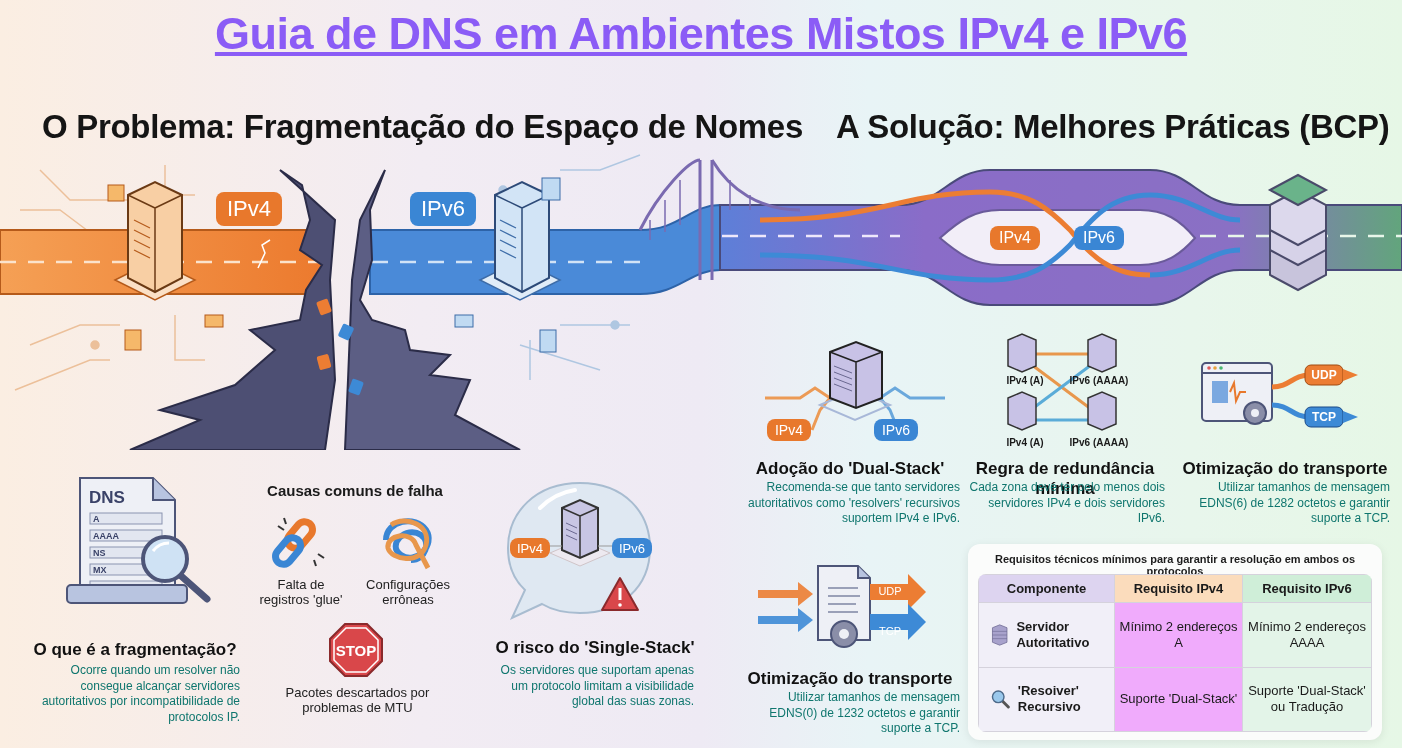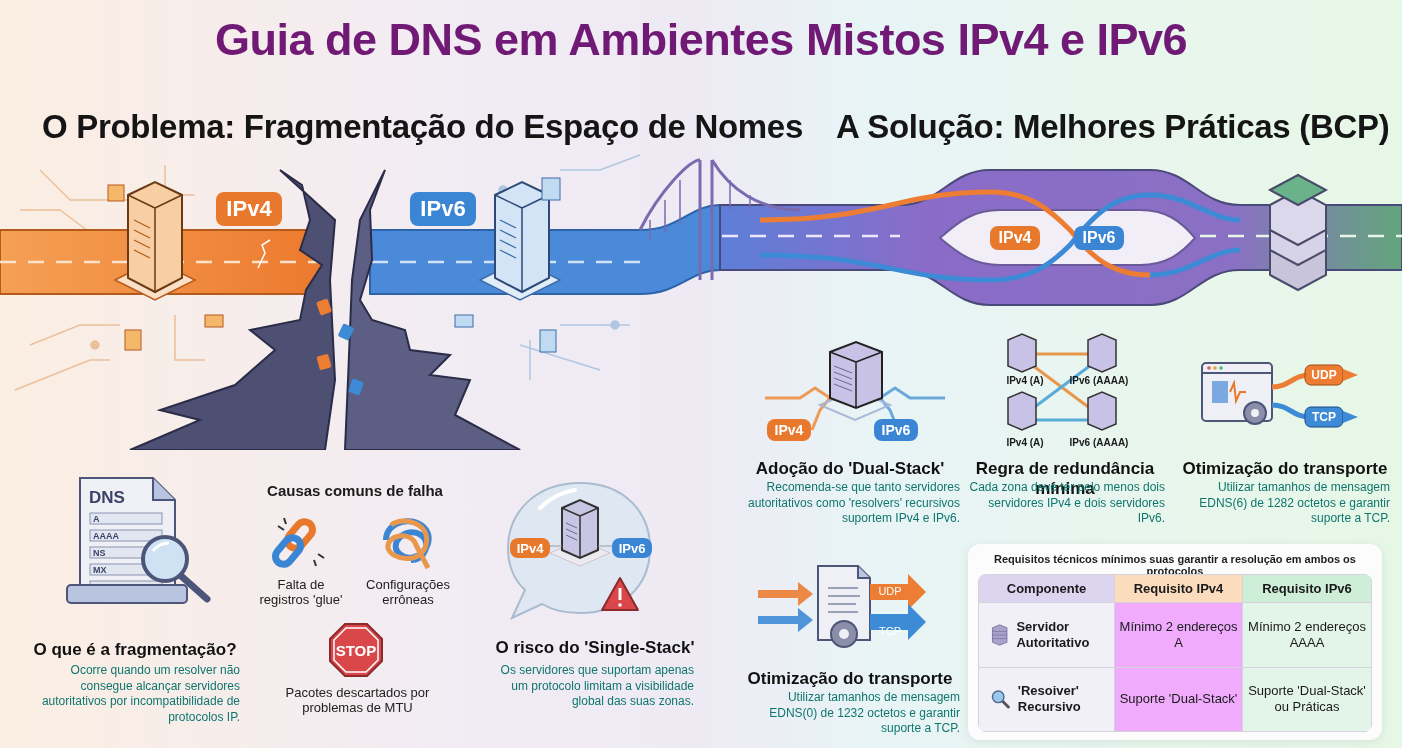--- a/index.html
+++ b/index.html
@@ -5,29 +5,29 @@
   * { box-sizing: border-box; margin: 0; padding: 0; }
   html, body { width: 1402px; height: 748px; overflow: hidden; }
   body {
     font-family: "Liberation Sans", sans-serif;
     color: #1a1a1a;
     background: linear-gradient(90deg, #fbeee2 0%, #f2ecf3 30%, #eeeaf4 50%, #e8f4f6 62%, #e8f6ec 85%, #e6f7e6 100%);
     position: relative;
   }
   .abs { position: absolute; }
   #main-title {
-    top: 14px; left: 0; width: 1402px; text-align: center;
-    font-size: 45px; font-weight: bold; letter-spacing: -0.5px; color: #701a75;
+    top: 8px; left: 0; width: 1402px; text-align: center;
+    font-size: 45px; font-weight: bold; letter-spacing: -0.5px; color: #8b5cf6; text-decoration: underline;
   }
   .section-title { font-size: 33px; font-weight: bold; color: #151515; letter-spacing: -0.3px; }
   #problem-title { top: 108px; left: 42px; }
   #solution-title { top: 108px; left: 836px; }
 
   .pill {
-    position: absolute; color: #fff; font-weight: bold; border-radius: 8px;
+    position: absolute; color: #fff; font-weight: normal; border-radius: 8px;
     display: flex; align-items: center; justify-content: center;
   }
   .orange-pill { background: #e8782c; }
   .blue-pill { background: #3a86d4; }
 
   .card-title { font-size: 17px; font-weight: bold; color: #111; text-align: center; }
   .card-text { font-size: 12px; color: #0f766e; text-align: right; line-height: 15.5px; }
   .small-label { font-size: 13px; color: #222; text-align: center; line-height: 15px; }
 
   
@@ -331,21 +331,21 @@
     <circle cx="86" cy="72" r="5" fill="#eef0f6"></circle>
   <path d="M112 22 L150 22 L150 12 L168 30 L150 48 L150 38 L112 38 Z" fill="#ec7d33"></path>
   <path d="M112 52 L150 52 L150 42 L168 60 L150 78 L150 68 L112 68 Z" fill="#3d8ad6"></path>
 </svg>
 <div class="abs" style="left:870px;top:584px;width:40px;text-align:center;color:#fff;font-size:11px;line-height:14px">UDP</div>
 <div class="abs" style="left:870px;top:624px;width:40px;text-align:center;color:#fff;font-size:11px;line-height:14px">TCP</div>
 <div class="abs card-title" style="left:735px;top:669px;width:230px">Otimização do transporte</div>
 <div class="abs card-text" style="left:740px;top:690px;width:220px">Utilizar tamanhos de mensagem EDNS(0) de 1232 octetos e garantir suporte a TCP.</div>
 
 <div id="req-card" class="abs">
-  <div id="req-caption">Requisitos técnicos mínimos suas garantir a resolução em ambos os protocolos</div>
+  <div id="req-caption">Requisitos técnicos mínimos para garantir a resolução em ambos os protocolos</div>
   <table id="req-table">
     <thead>
       <tr>
         <th class="col-comp-h" style="width:136px">Componente</th>
         <th class="col-v4-h" style="width:128px">Requisito IPv4</th>
         <th class="col-v6-h">Requisito IPv6</th>
       </tr>
     </thead>
     <tbody>
       <tr>
@@ -369,17 +369,17 @@
         <td class="col-comp">
             <div class="comp-cell">
           <svg width="26" height="26" viewBox="0 0 26 26">
                 <line x1="15" y1="15" x2="24" y2="24" stroke="#555" stroke-width="4" stroke-linecap="round"></line>
                 <circle cx="10" cy="10" r="8" fill="#9ac8ec" stroke="#4d6a8a" stroke-width="2"></circle>
               </svg>
           <span class="lbl">'Resoiver' Recursivo</span>
         </div>
           </td>
         <td class="col-v4">Suporte 'Dual-Stack'</td>
-        <td class="col-v6">Suporte 'Dual-Stack' ou Práticas</td>
+        <td class="col-v6">Suporte 'Dual-Stack' ou Tradução</td>
       </tr>
     </tbody>
   </table>
 </div>
 
 </body></html>

